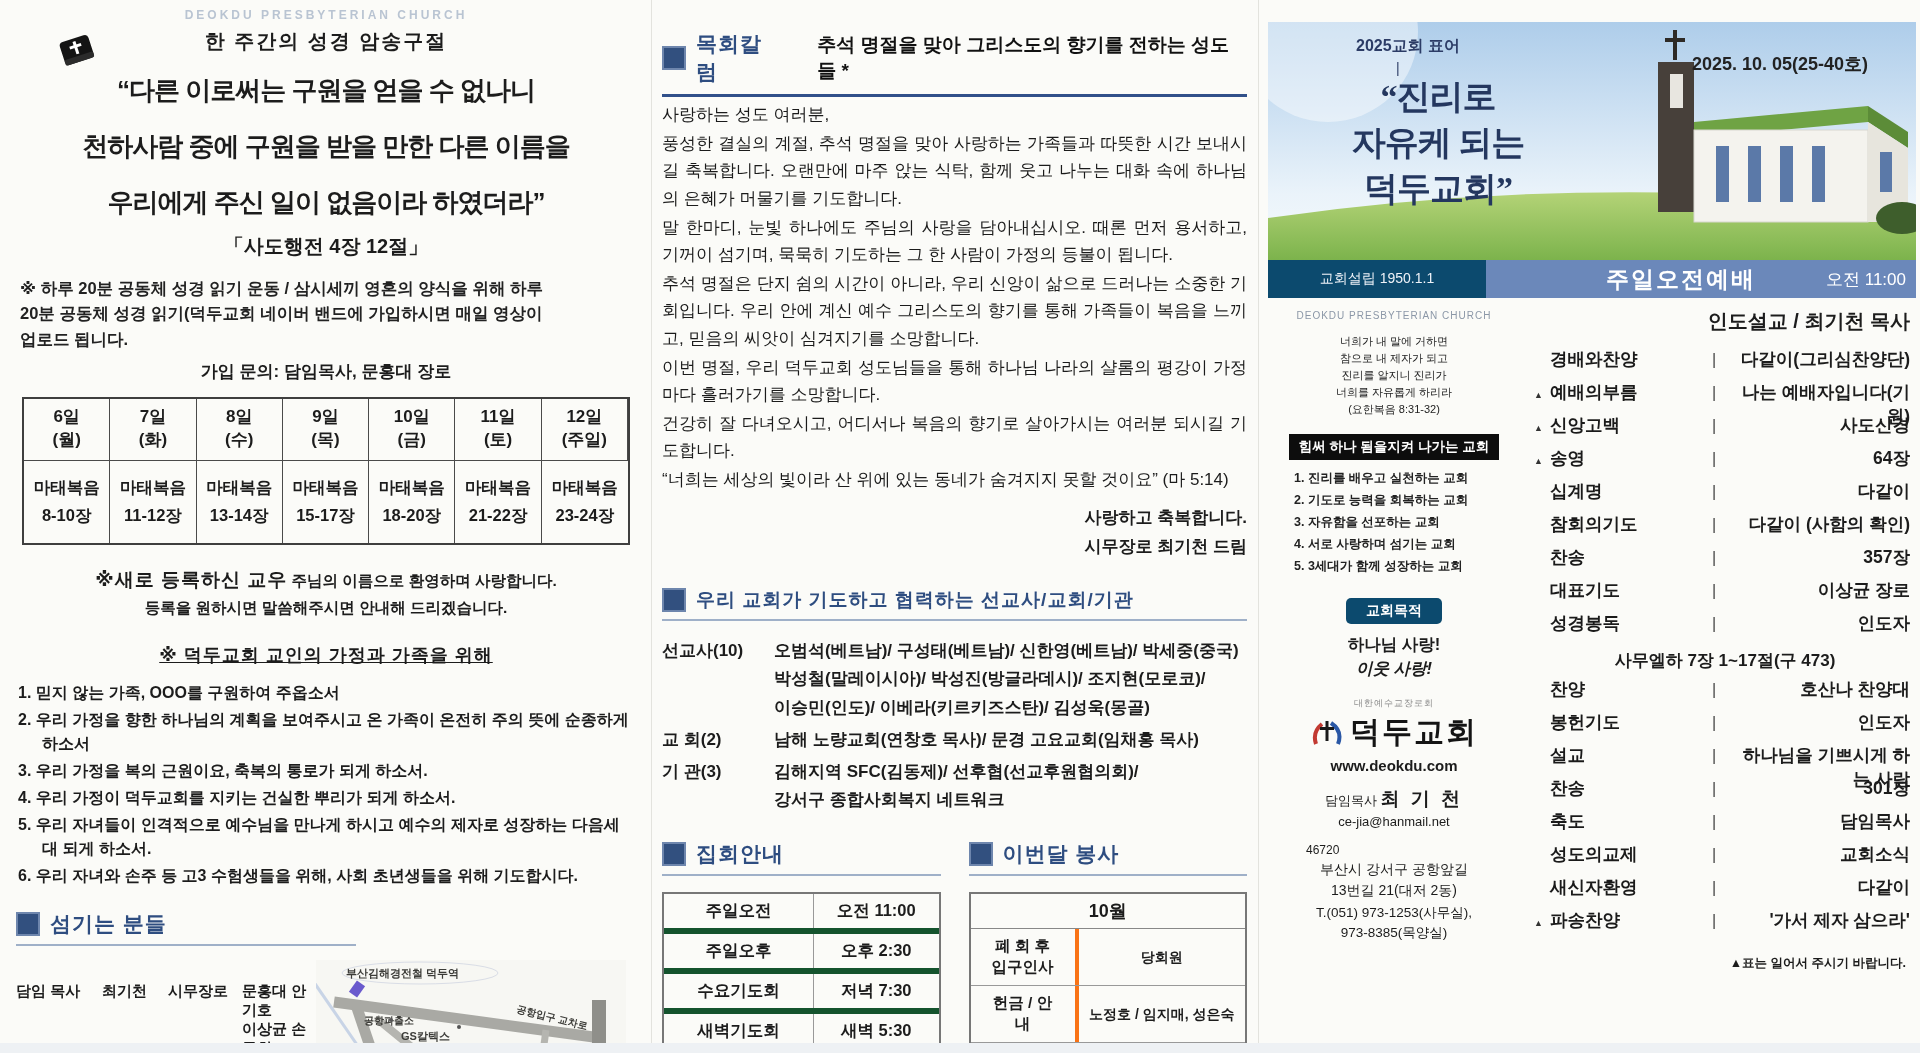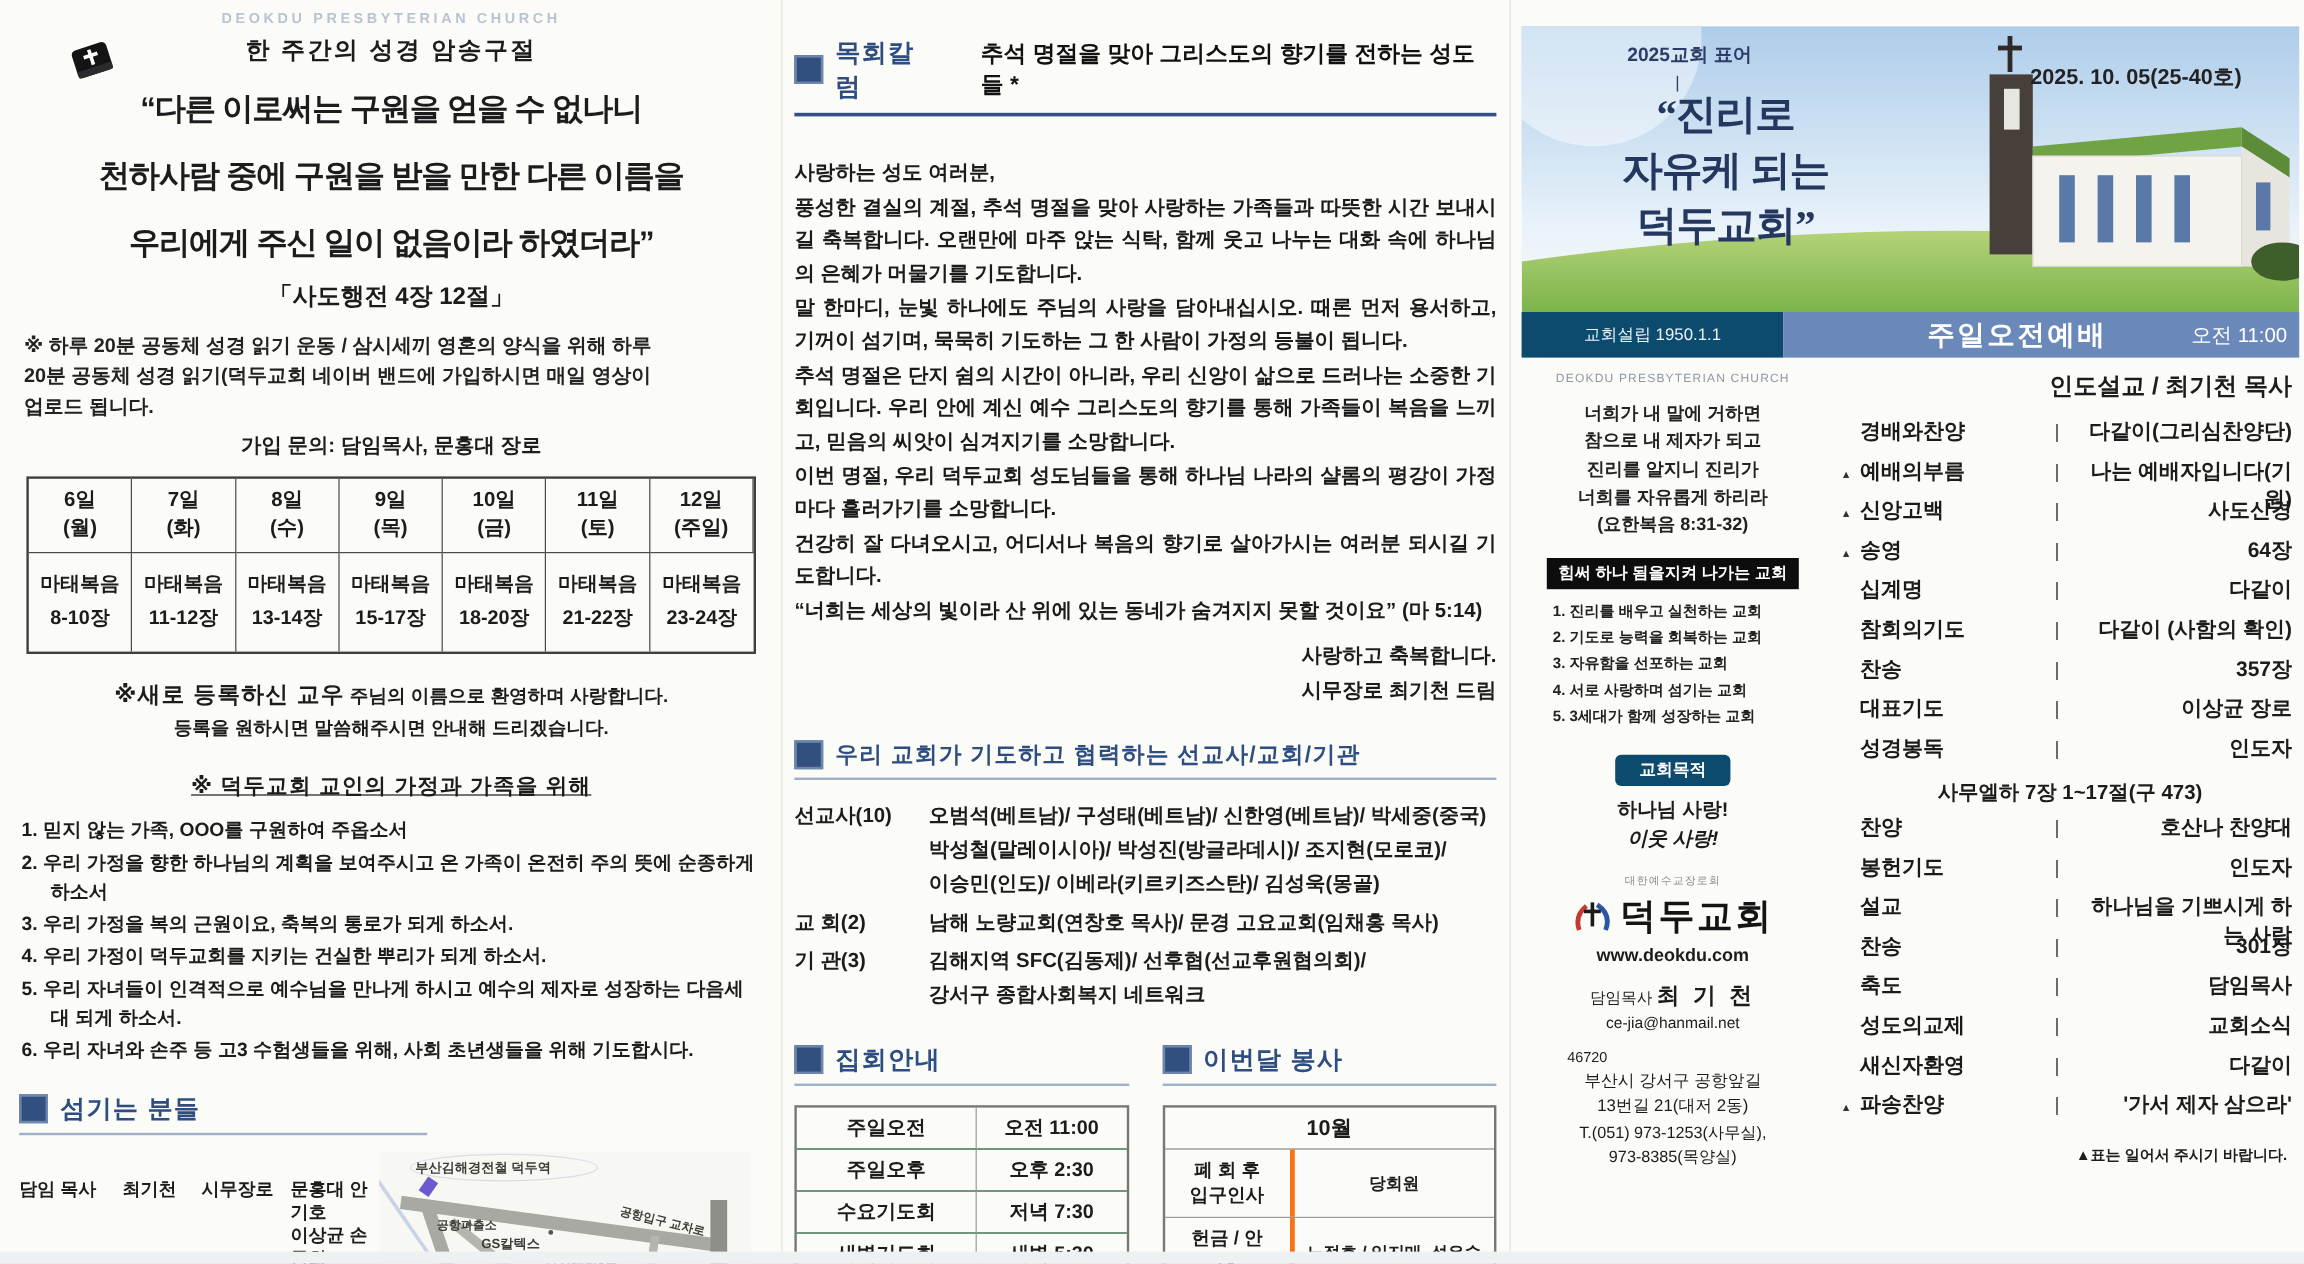--- a/index.html
+++ b/index.html
@@ -42,32 +42,32 @@
   .serv-role1{width:86px;}
   .serv-name1{width:66px;}
   .serv-role2{width:74px;}
   .serv-name2{flex:1;}
   .map{width:310px;height:288px;margin-top:-6px;}
 
   
   .panel-mid{position:absolute;left:662px;top:30px;width:585px;}
   .mid-headline{font-size:19px;font-weight:bold;color:#111;margin-left:26px;}
   .mid-rule{height:3px;background:#31508a;margin-top:8px;}
-  .col-body{margin-top:33px;font-size:17px;line-height:1.6;text-align:justify;font-weight:bold;color:#1b1b1b;}
+  .col-body{margin-top:4px;font-size:17px;line-height:1.6;text-align:justify;font-weight:normal;color:#1b1b1b;}
   .col-body p{margin:0 0 2px;}
   .closing{text-align:right;font-size:17px;font-weight:bold;line-height:1.7;margin-top:10px;}
   .partners{margin-top:26px;}
   .partner-rows{margin-top:16px;font-size:17px;font-weight:bold;line-height:1.65;}
   .partner-row{display:flex;margin-bottom:4px;}
   .partner-label{width:112px;flex:0 0 auto;}
   .partner-text{flex:1;}
   .mid-bottom{display:flex;gap:28px;margin-top:26px;}
   .mid-half{width:285px;}
   .meet-table{border:2px solid #777;margin-top:16px;}
-  .meet-row{display:grid;grid-template-columns:150px 1fr;border-bottom:1px solid #14532d;}
+  .meet-row{display:grid;grid-template-columns:150px 1fr;border-bottom:6px solid #14532d;}
   .meet-row:last-child{border-bottom:none;}
   .meet-name{border-right:1px solid #999;text-align:center;padding:6px 0;font-size:16.5px;font-weight:bold;}
   .meet-time{text-align:center;padding:6px 0;font-size:16.5px;font-weight:bold;}
   .duty-table{border:2px solid #777;margin-top:16px;}
   .duty-month{text-align:center;font-size:18px;font-weight:bold;border-bottom:1px solid #888;padding:5px 0;}
   .duty-row{display:grid;grid-template-columns:108px 1fr;border-bottom:1px solid #999;}
   .duty-row:last-child{border-bottom:none;}
   .duty-name{border-right:4px solid #f97316;text-align:center;padding:7px 15px;font-size:15.5px;font-weight:bold;display:flex;align-items:center;justify-content:center;}
   .duty-val{text-align:center;padding:7px 2px;font-size:14px;font-weight:bold;display:flex;align-items:center;justify-content:center;line-height:1.45;}
 
@@ -83,21 +83,21 @@
           font-size:34px;line-height:1.35;color:#24375f;font-weight:bold;letter-spacing:-1px;}
   .issue{position:absolute;right:48px;top:30px;font-size:18px;font-weight:bold;color:#222;}
   .service-bar{display:flex;height:38px;}
   .sb-left{width:218px;background:#0c4a6e;color:#eef2f8;font-size:14px;display:flex;align-items:center;justify-content:center;}
   .sb-right{flex:1;background:#6b88ba;color:#fff;display:flex;align-items:center;}
   .sb-title{font-size:23px;font-weight:bold;letter-spacing:2px;margin-left:120px;}
   .sb-time{font-size:17px;margin-left:70px;}
   .right-body{display:flex;margin-top:8px;}
   .info-col{width:252px;text-align:center;}
   .info-en{font-size:10px;color:#8b97a7;letter-spacing:1px;margin-top:4px;}
-  .info-verse{margin-top:12px;font-size:15px;font-weight:bold;line-height:1.55;color:#222;}
+  .info-verse{margin-top:12px;font-size:11px;font-weight:normal;line-height:1.55;color:#222;}
   .vision-badge{display:inline-block;background:#0d0d0d;color:#fff;font-size:13.5px;font-weight:bold;
                 padding:4px 10px;margin-top:16px;}
   .vision-list{margin-top:8px;text-align:left;padding-left:26px;font-size:12.5px;line-height:1.75;font-weight:bold;color:#222;}
   .purpose-badge{display:inline-block;background:#0c4a6e;color:#fff;font-size:14px;font-weight:bold;
                  border-radius:5px;padding:4px 20px;margin-top:20px;}
   .purpose-text{margin-top:8px;font-size:16.5px;font-weight:bold;line-height:1.5;}
   .purpose-text .it{font-style:italic;}
   .logo-block{margin-top:16px;}
   .logo-top{font-size:9px;color:#8a8a8a;letter-spacing:1px;}
   .logo-line{display:flex;align-items:center;justify-content:center;gap:6px;margin-top:2px;}

